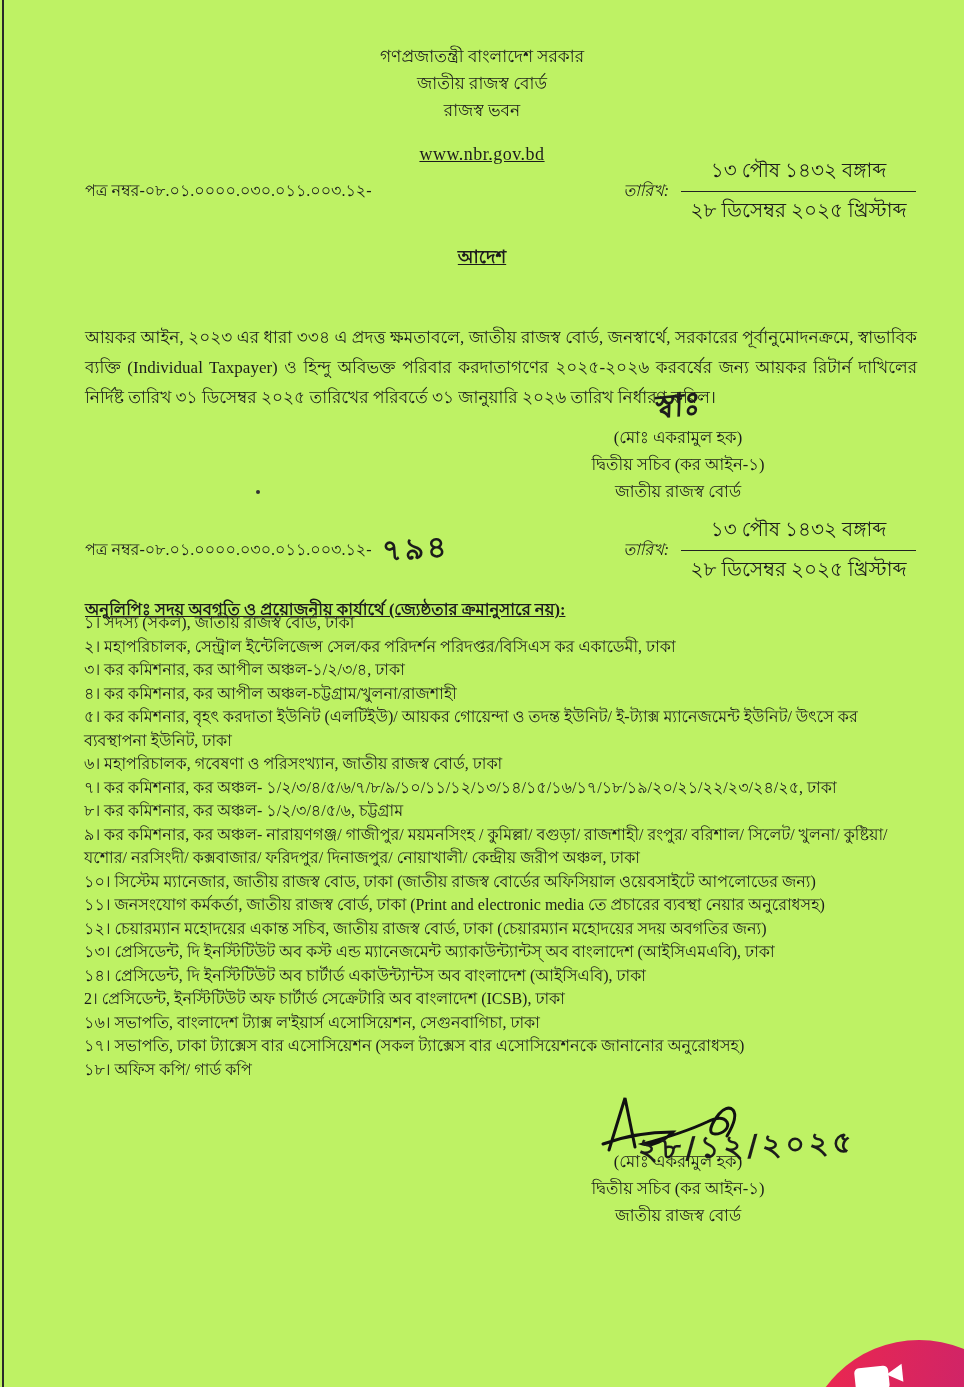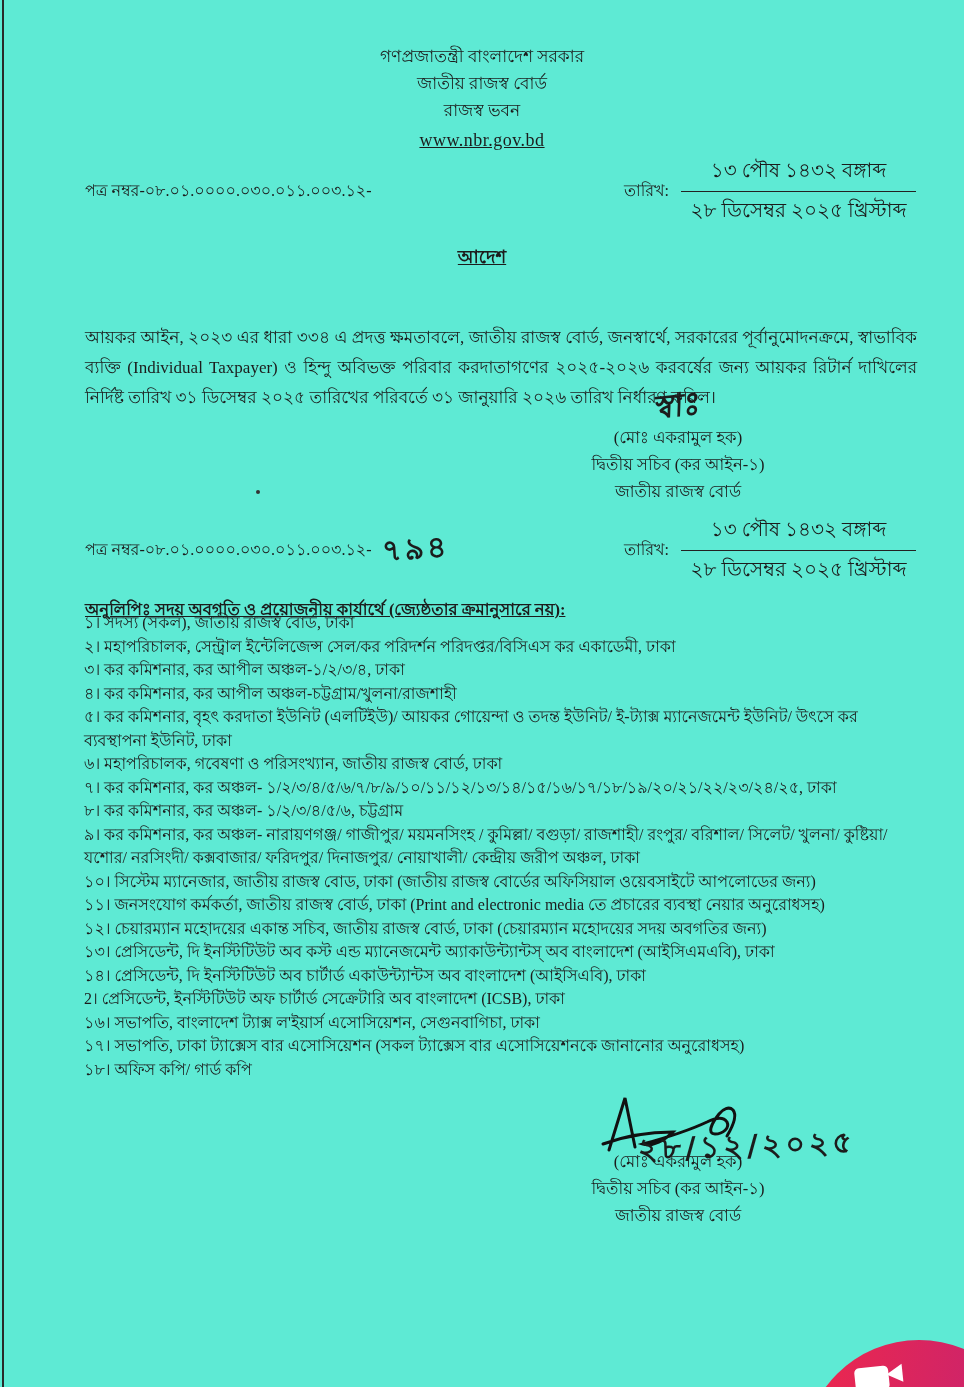--- a/index.html
+++ b/index.html
@@ -2,21 +2,21 @@
 <html><head>
 <meta charset="utf-8">
 <style>
   * { margin: 0; padding: 0; box-sizing: border-box; }
   html, body { background: #e8e8e8; }
   .page {
     position: relative;
     width: 964px;
     height: 1387px;
     margin: 0 auto;
-    background: #5eead4;
+    background: #bef264;
     overflow: hidden;
     font-family: "Liberation Serif", "DejaVu Serif", serif;
     color: #1c1c1c;
   }
   .scan-edge-line {
     position: absolute;
     left: 2px; top: 0;
     width: 2px; height: 100%;
     background: #2a2a2a;
   }
@@ -31,21 +31,21 @@
   .doc-header {
     position: absolute;
     top: 44px; left: 0; right: 0;
     text-align: center;
     line-height: 26px;
     font-size: 17px;
   }
   .doc-header .gov-line { margin-bottom: 1px; }
   .doc-header .website {
     display: inline-block;
-    margin-top: 2px;
+    margin-top: 16px;
     font-size: 18px;
     text-decoration: underline;
     letter-spacing: 0.5px;
     text-align: center;
   }
   
   .ref-row {
     position: absolute;
     left: 85px; right: 48px;
     display: flex;
@@ -57,21 +57,21 @@
   .memo-no { font-size: 16px; white-space: nowrap; }
   .memo-wrap { display: flex; align-items: center; gap: 10px; }
   .handwritten-no {
     font-size: 30px;
     font-weight: bold;
     transform: rotate(-4deg);
     letter-spacing: 3px;
     font-family: "DejaVu Sans", sans-serif;
   }
   .date-block { display: flex; align-items: center; gap: 12px; }
-  .date-label { font-size: 16px; }
+  .date-label { font-size: 16px; font-style: italic; }
   .date-stack { text-align: center; font-size: 20px; min-width: 235px; }
   .date-top {
     padding: 0 6px 3px 6px;
     border-bottom: 1.5px solid #222;
   }
   .date-bottom { padding-top: 3px; }
   
   .order-heading {
     position: absolute;
     top: 243px; left: 0; right: 0;

